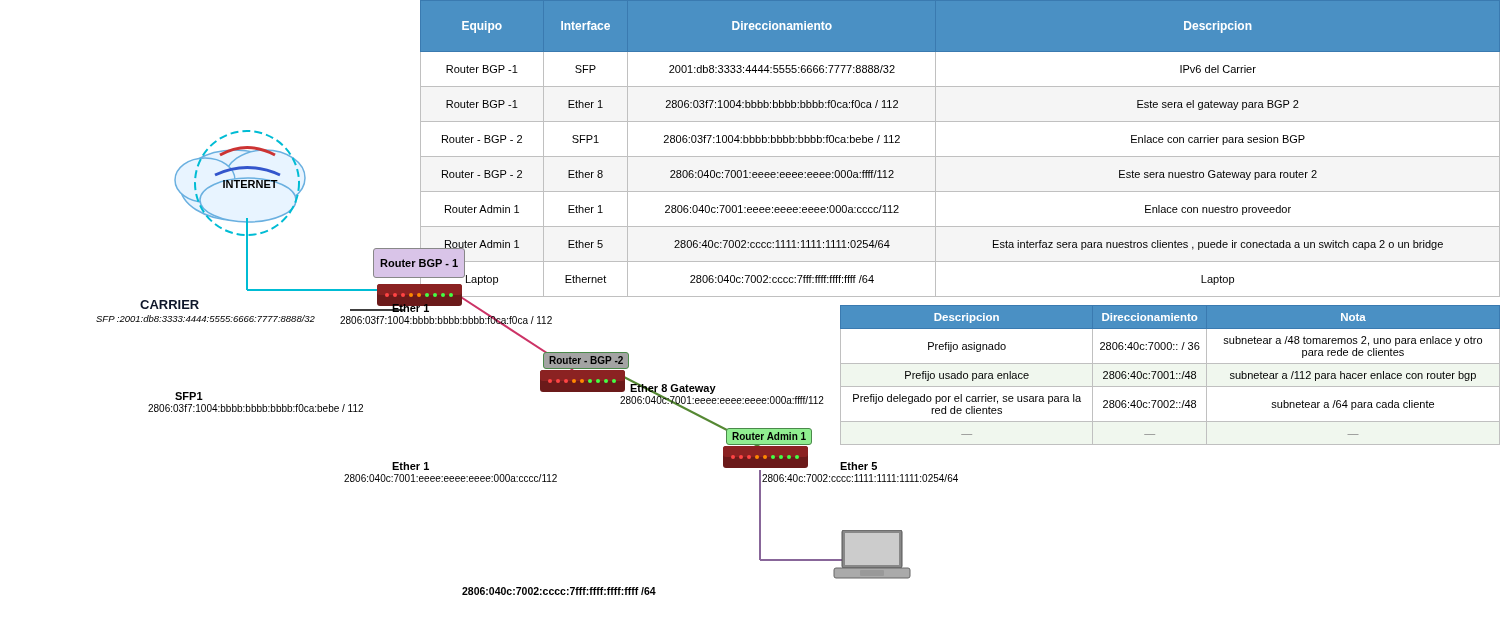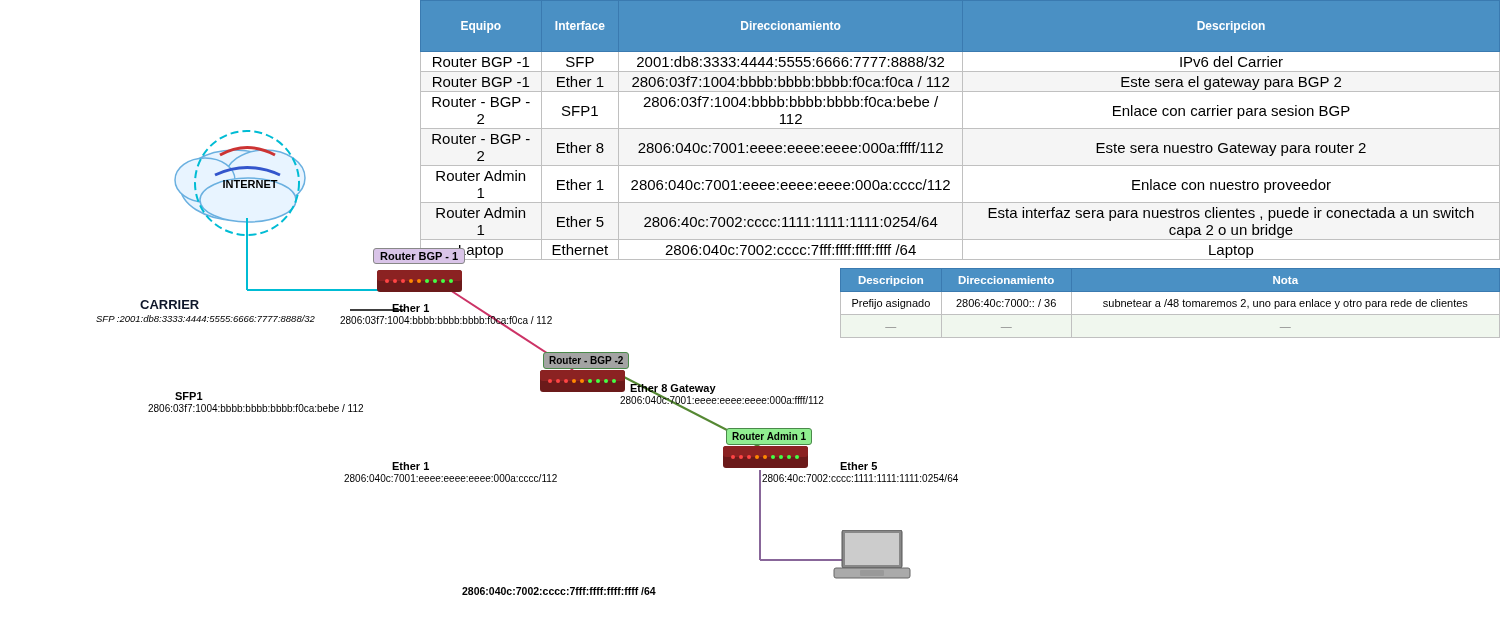--- a/index.html
+++ b/index.html
@@ -27,25 +27,25 @@
     }
     .main-table th {
       background: #4a90c4;
       color: #fff;
       padding: 18px 10px;
       text-align: center;
       border: 1px solid #3a7ab0;
       font-weight: bold;
     }
     .main-table td {
-      padding: 1px 10px;
+      padding: 11px 10px;
       text-align: center;
       border: 1px solid #c0c0c0;
       background: #fff;
-      font-size: 15px;
+      font-size: 11px;
     }
     .main-table tr:nth-child(even) td { background: #f5f5f5; }
 
     
     .second-table {
       width: 660px;
       margin-top: 8px;
       margin-left: auto;
       border-collapse: collapse;
       font-size: 11.5px;
@@ -72,21 +72,21 @@
     .node {
       position: absolute;
       display: flex;
       flex-direction: column;
       align-items: center;
     }
     .node-label {
       font-size: 11px;
       font-weight: bold;
       text-align: center;
-      padding: 1px 6px;
+      padding: 8px 6px;
       border-radius: 3px;
       border: 1px solid #888;
       background: #d9c4e8;
       margin-bottom: 4px;
     }
 
     
     .lines-svg {
       position: absolute;
       top: 0;
@@ -167,20 +167,30 @@
         <th>Nota</th>
       </tr>
     </thead>
     <tbody id="second-tbody">
     <tr>
           <td>Prefijo asignado</td>
           <td>2806:40c:7000:: / 36</td>
           <td>subnetear a /48  tomaremos 2, uno para enlace y otro para rede de clientes</td>
         </tr>
         <tr>
+          <td>Prefijo usado para enlace</td>
+          <td>2806:40c:7001::/48</td>
+          <td>subnetear a /112 para hacer enlace con router bgp</td>
+        </tr>
+        <tr>
+          <td>Prefijo delegado por el carrier, se usara para la red de clientes</td>
+          <td>2806:40c:7002::/48</td>
+          <td>subnetear a /64 para cada cliente</td>
+        </tr>
+        <tr>
           <td>—</td>
           <td>—</td>
           <td>—</td>
         </tr>
       </tbody>
   </table>
 </div>
 
 <svg class="lines-svg">
 

